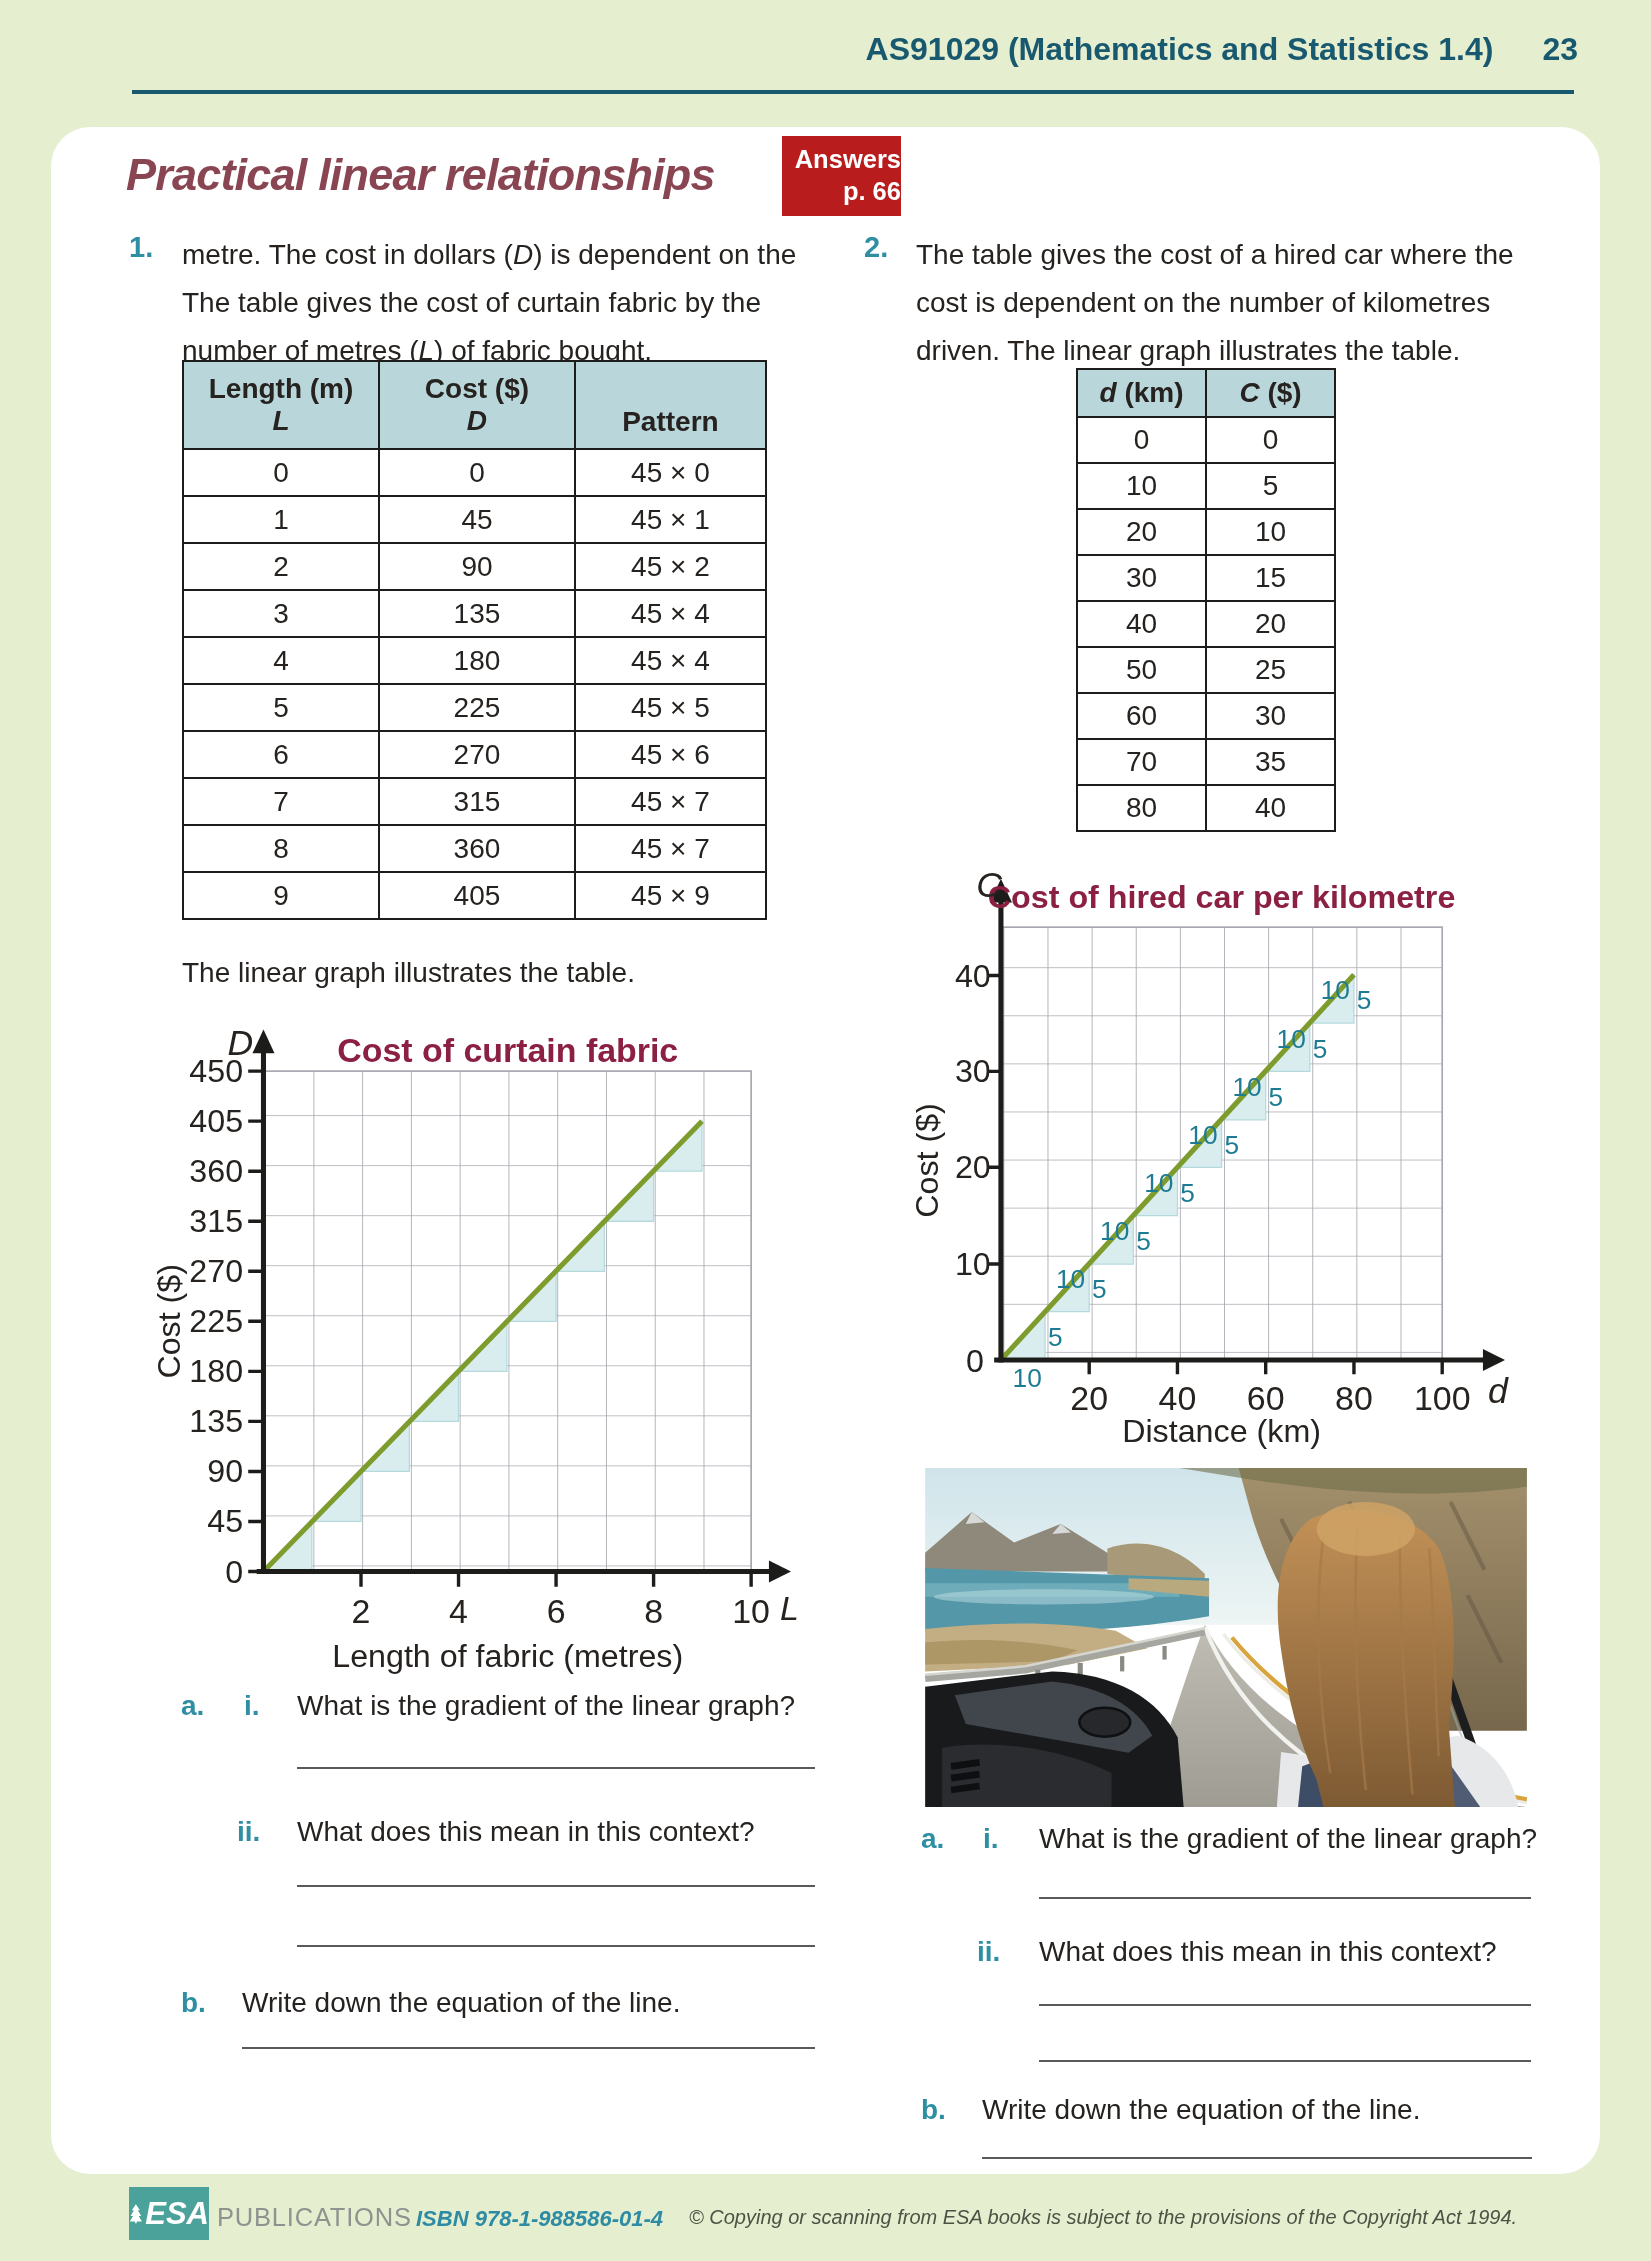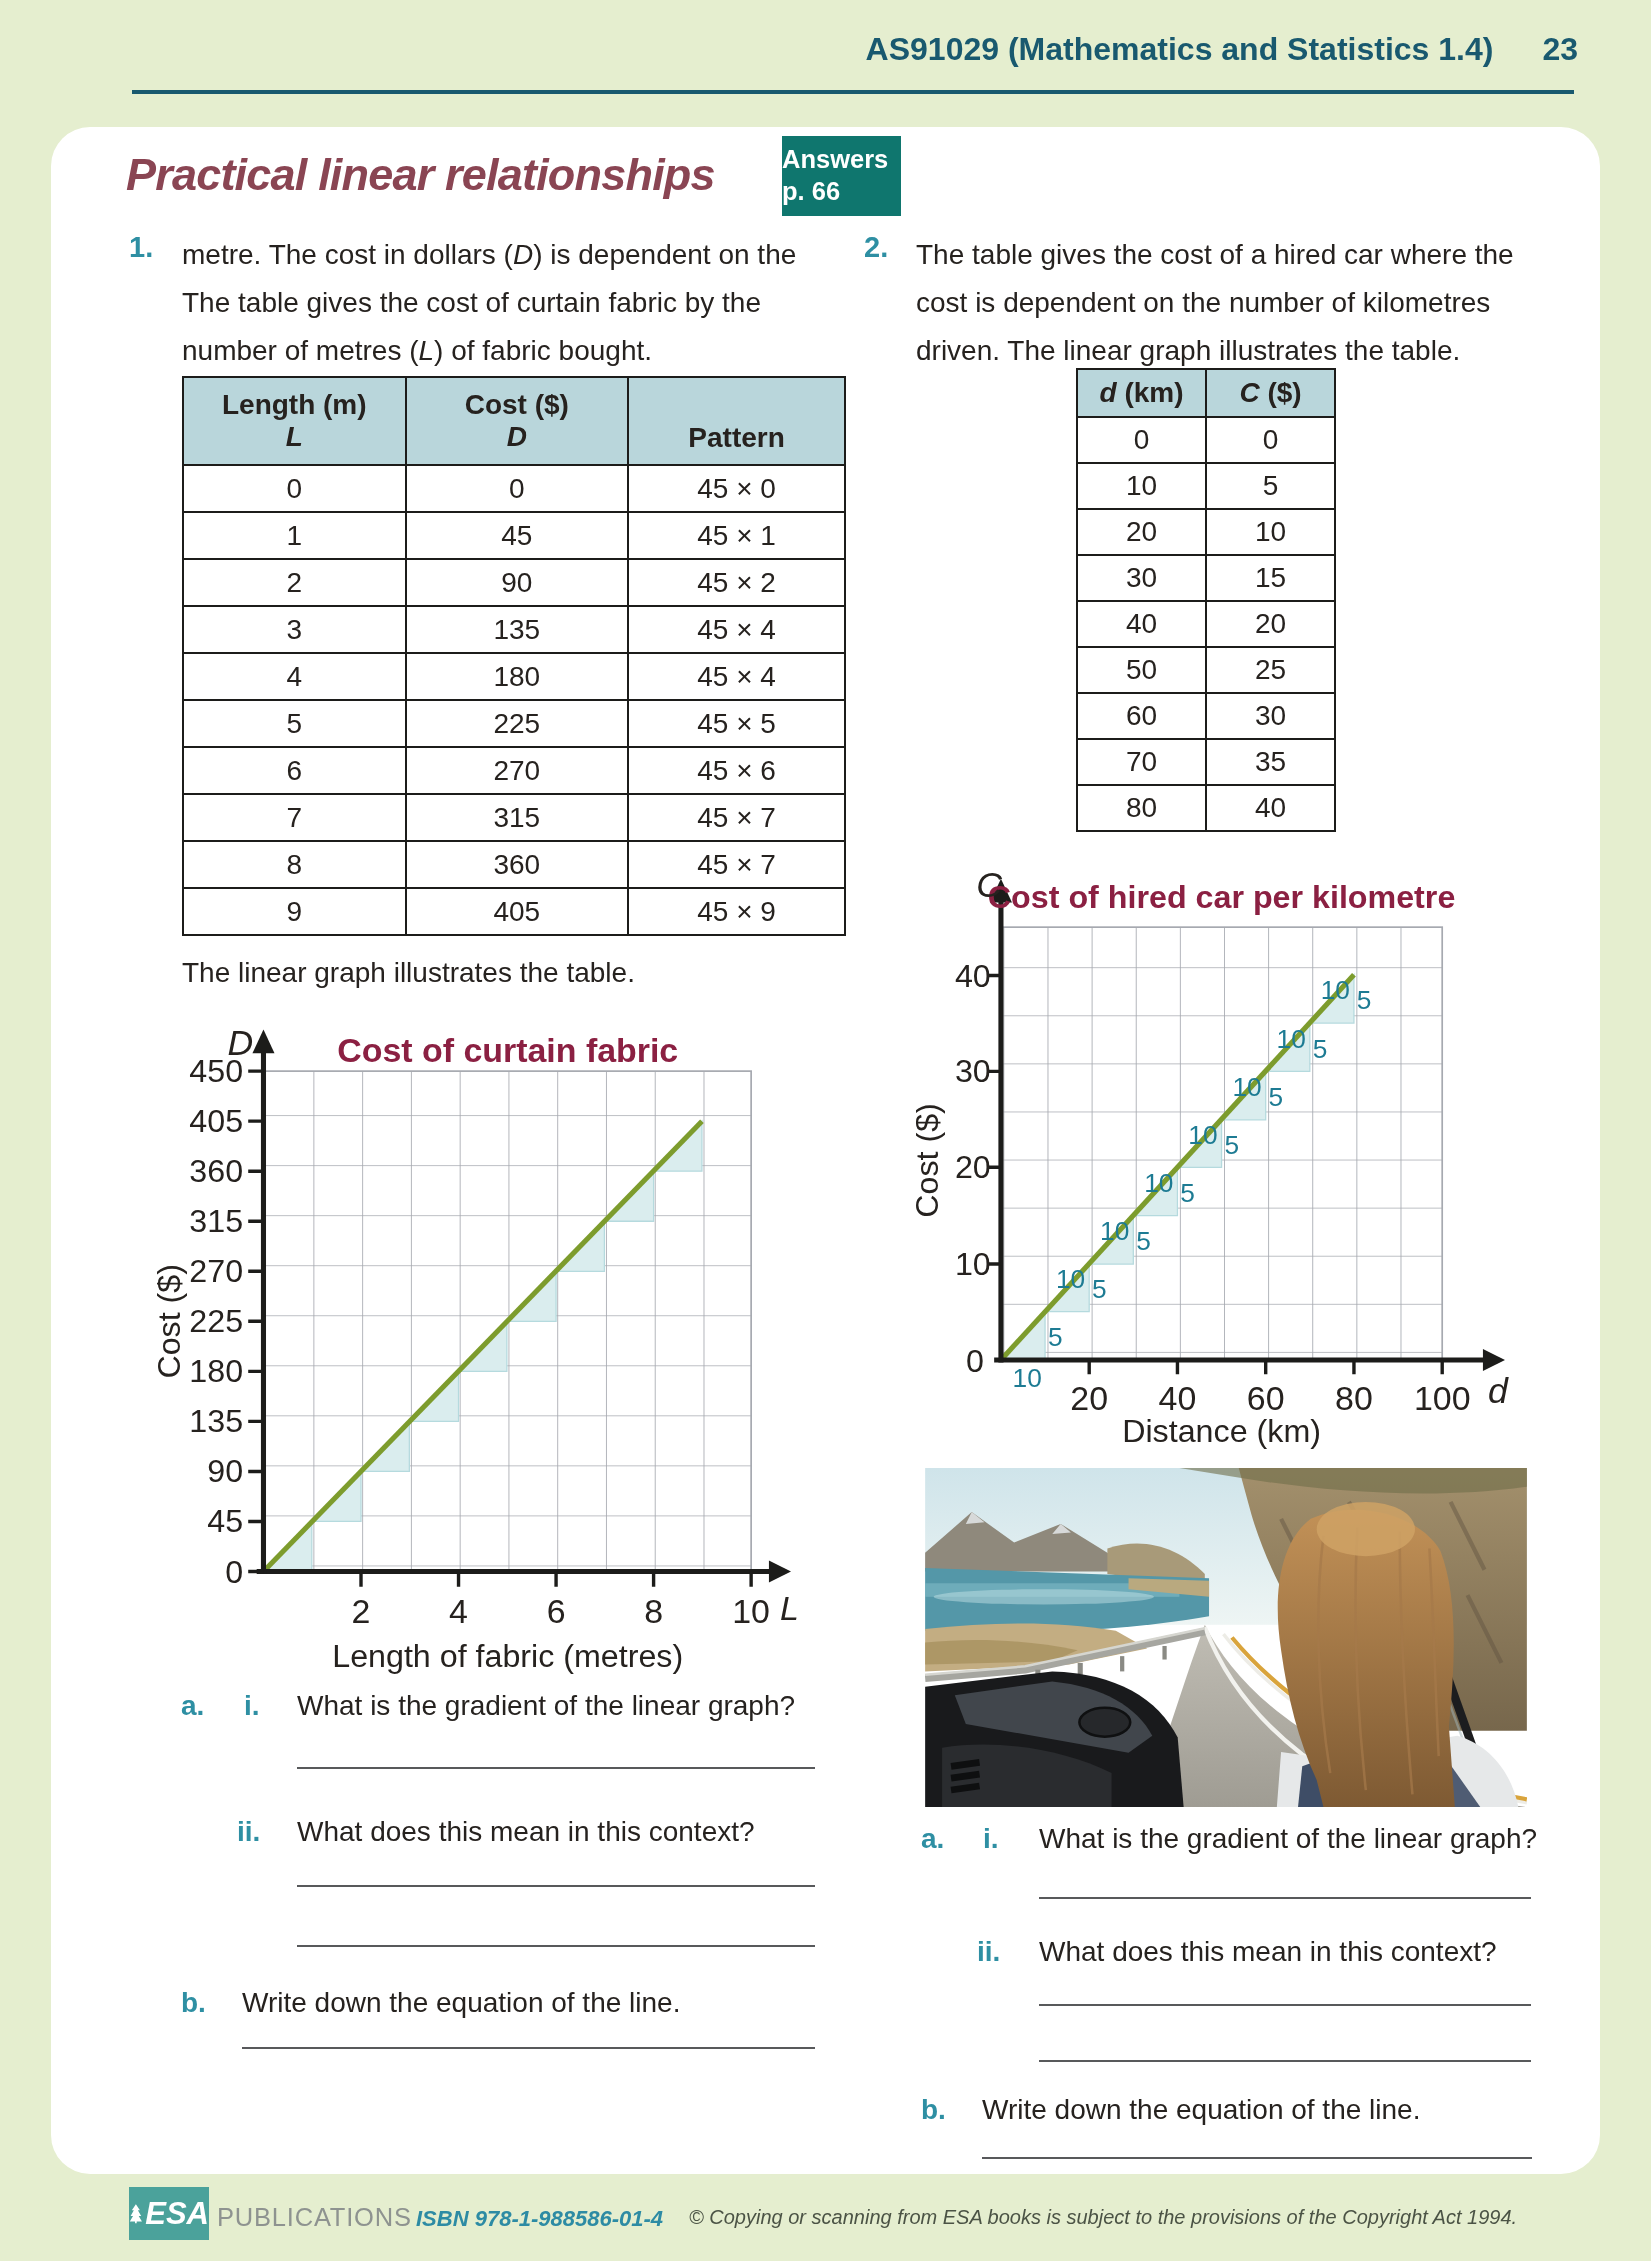--- a/index.html
+++ b/index.html
@@ -10,22 +10,22 @@
   .page-header { position:absolute; top:31px; right:73px; display:flex; gap:49px;
                  font-size:32px; font-weight:bold; color:#19596f; }
   .top-rule { position:absolute; top:90px; left:132px; width:1442px; height:4.2px; background:#19596f; }
 
   .card { position:absolute; left:51px; top:127px; width:1549px; height:2047px;
           background:#ffffff; border-radius:39px; }
 
   .main-title { position:absolute; left:126px; top:149px; font-size:45px; font-weight:bold;
                 font-style:italic; color:#8a4553; letter-spacing:-0.8px; }
   .answers-badge { position:absolute; left:782px; top:136px; width:119px; height:80px;
-                   background:#0f766e; color:#ffffff; font-weight:bold; font-size:25.5px;
-                   display:flex; flex-direction:column; align-items:flex-start; justify-content:center;
+                   background:#b91c1c; color:#ffffff; font-weight:bold; font-size:25.5px;
+                   display:flex; flex-direction:column; align-items:flex-end; justify-content:center;
                    line-height:1.25; text-align:center; }
 
   .q-num { position:absolute; font-size:29px; font-weight:bold; color:#2e8fa3; }
   .body-line { font-size:28px; line-height:48px; white-space:nowrap; color:#26221f; }
   .qtext { position:absolute; font-size:28px; color:#26221f; white-space:nowrap; }
   .qlabel { position:absolute; font-size:28px; font-weight:bold; color:#2e8fa3; }
   .ans-line { position:absolute; border-top:2.5px solid #58595b; height:0; }
 
   table.dtable { border-collapse:collapse; }
   .dtable th, .dtable td { border:2.5px solid #1c1c1a; text-align:center; vertical-align:middle;
@@ -66,21 +66,21 @@
   <span>p. 66</span>
 </div>
 
 <span class="q-num abs" style="left:129px; top:231px;">1.</span>
 <div class="abs" style="left:182px; top:231px;">
   <div class="body-line"><span>metre. The cost in dollars (</span><i>D</i><span>) is dependent on the</span></div>
   <div class="body-line">The table gives the cost of curtain fabric by the</div>
   <div class="body-line"><span>number of metres (</span><i>L</i><span>) of fabric bought.</span></div>
 </div>
 
-<table id="table1" class="dtable abs" style="left:182px; top:376px; width:664px;">
+<table id="table1" class="dtable abs" style="left:182px; top:360px; width:585px;">
   <tbody>
       <tr>
     <th style="width:197px;">
           <div>Length (m)</div>
           <div class="th-sub">L</div>
         </th>
     <th style="width:197px;">
           <div>Cost ($)</div>
           <div class="th-sub">D</div>
         </th>

